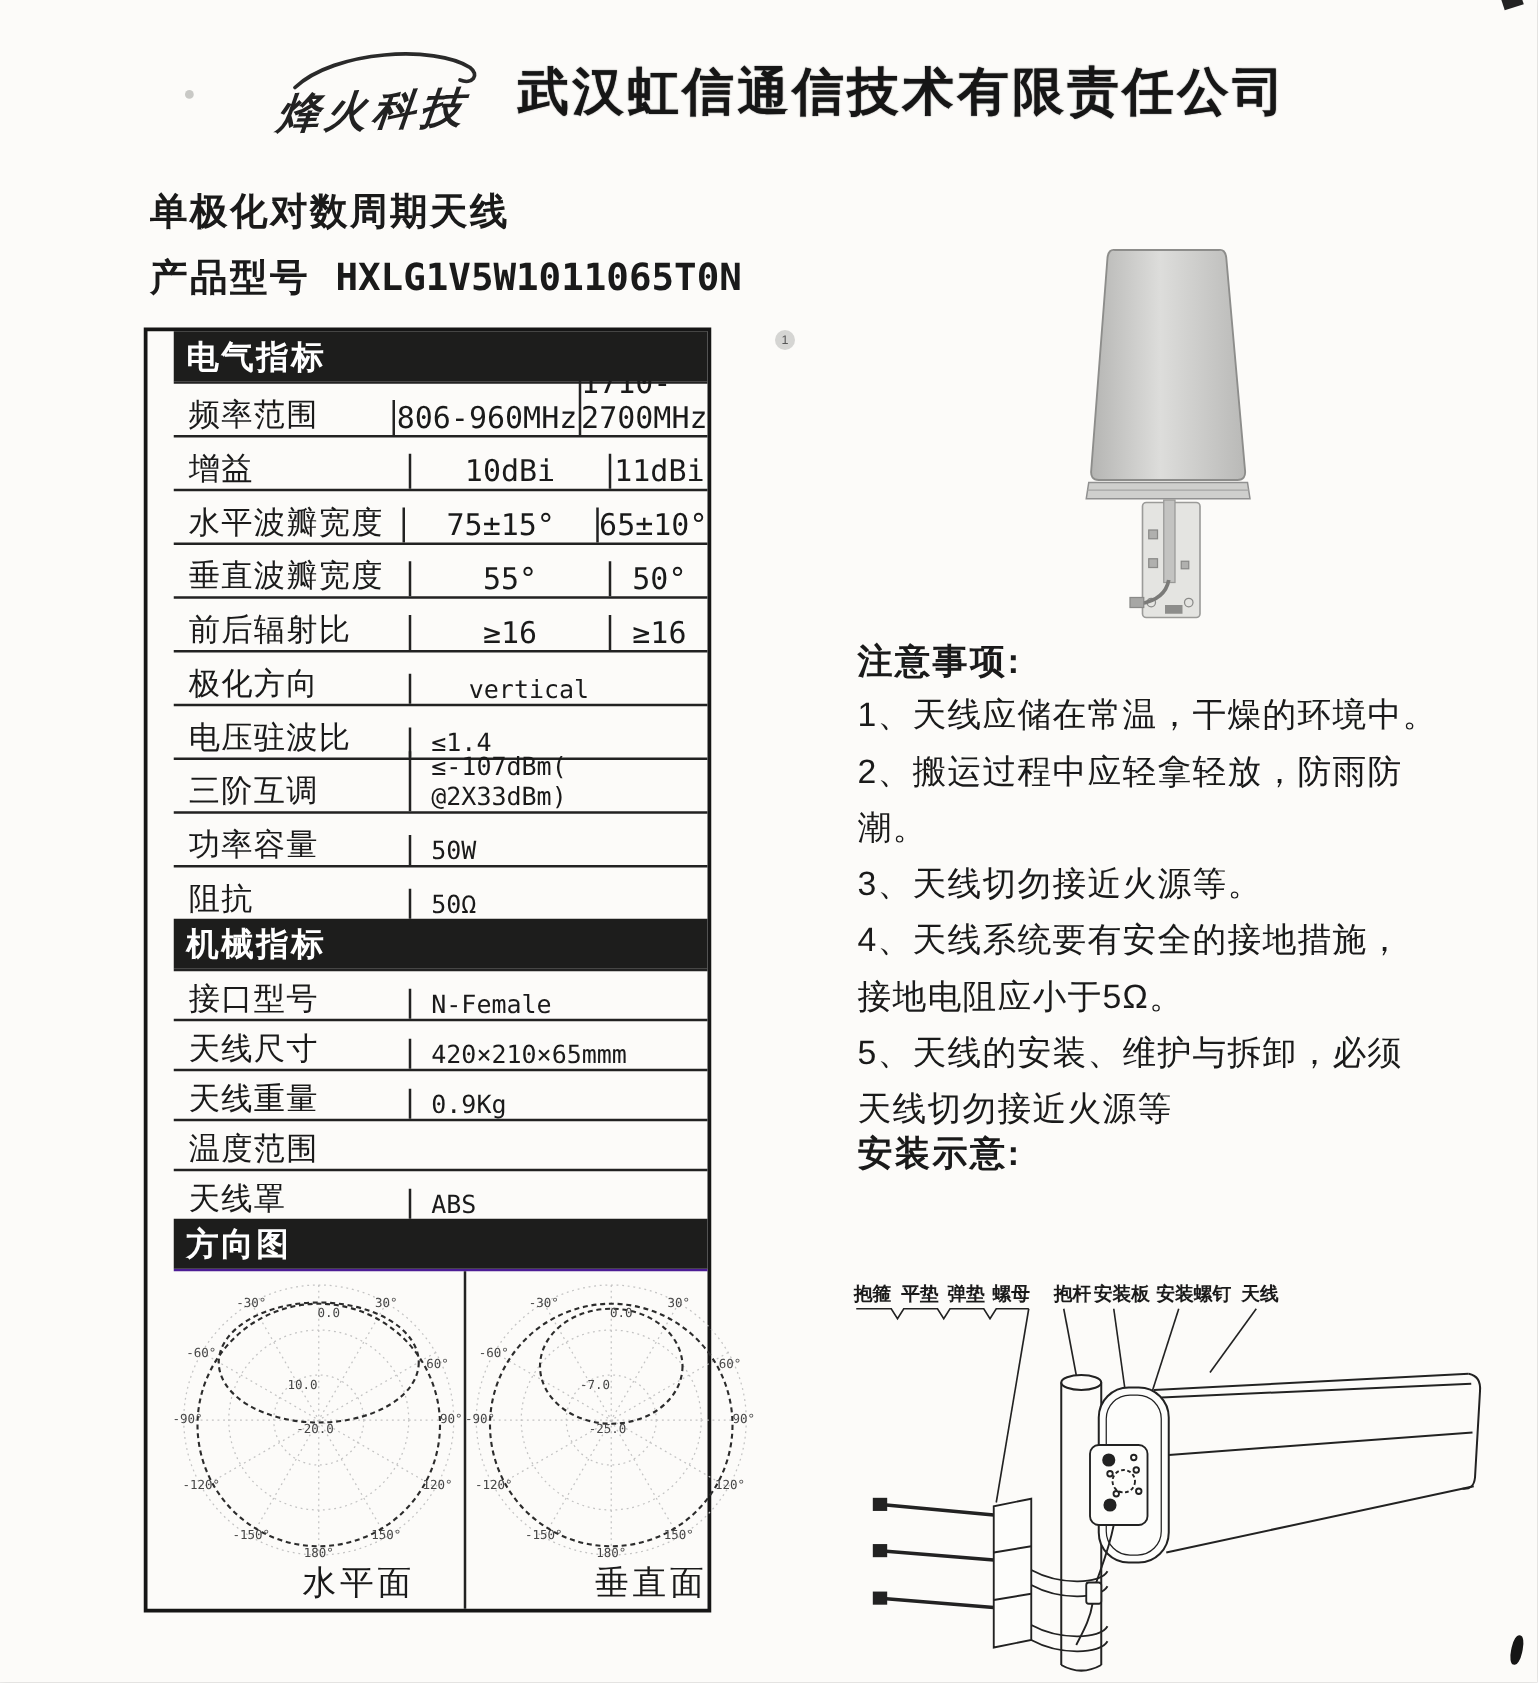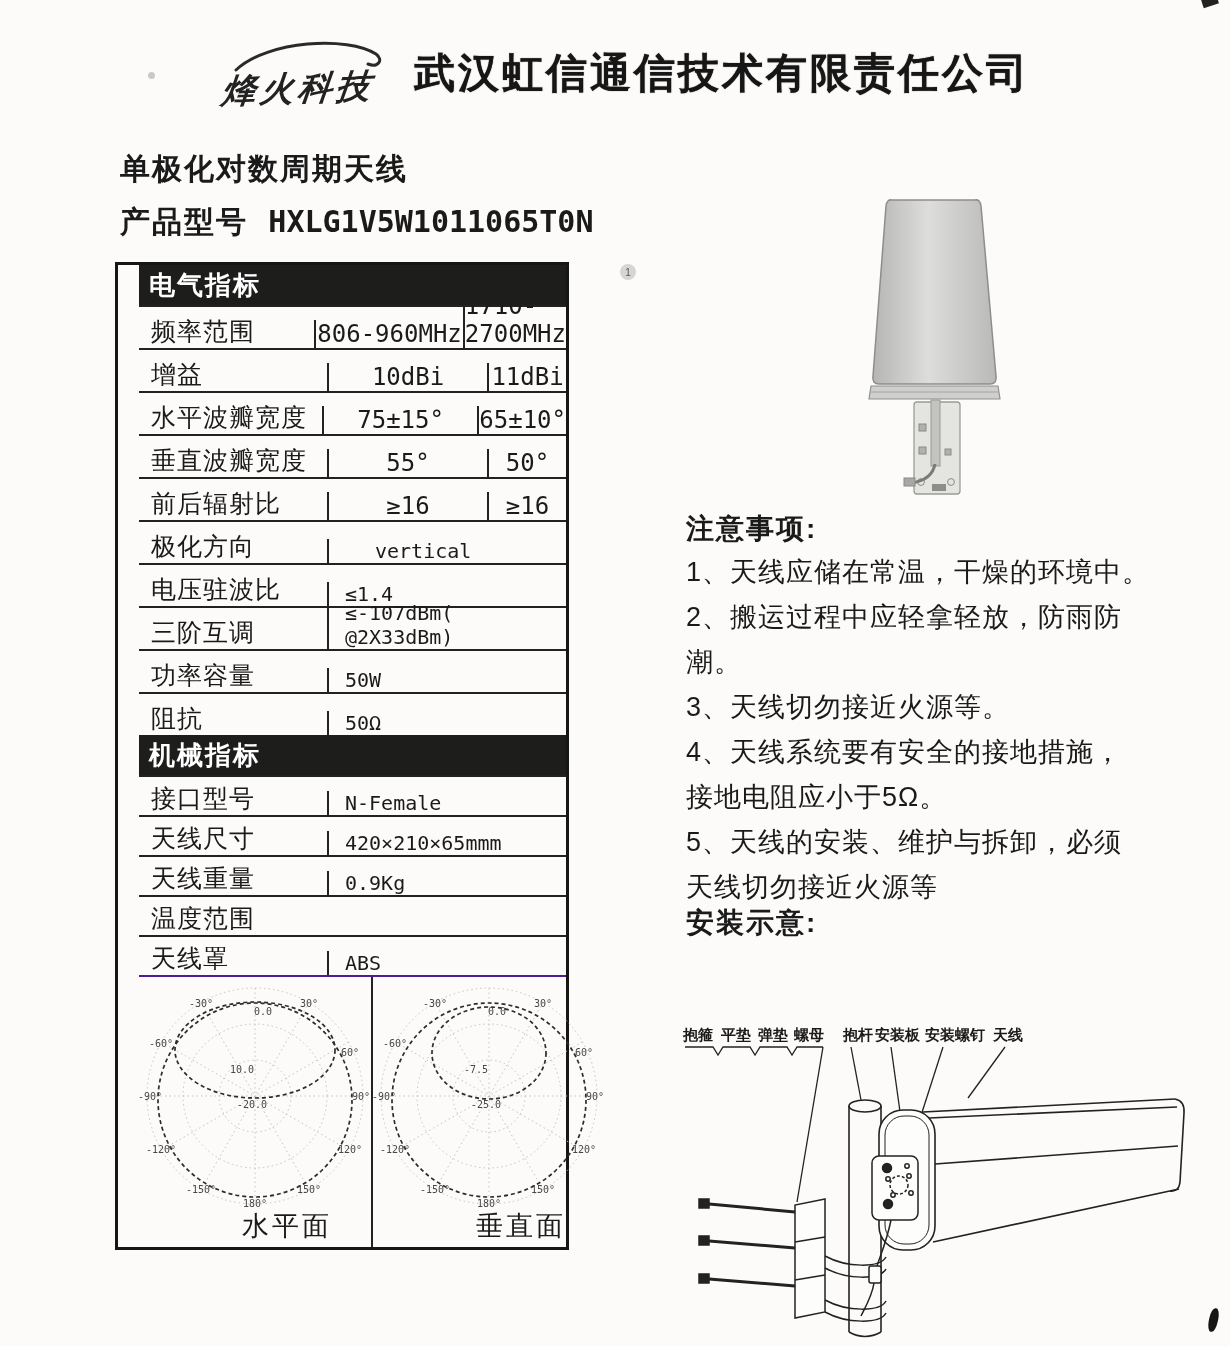--- a/index.html
+++ b/index.html
@@ -164,20 +164,23 @@
       <div class="cspan">0.9Kg</div>
     </div>
     <div class="srow mech">
       <div class="cl">温度范围</div>
     </div>
     <div class="srow mech">
       <div class="cl">天线罩</div>
       <div class="cspan">ABS</div>
     </div>
 
+    <div class="band">
+      <span>方向图</span>
+    </div>
 
     <div class="prow">
 
       <div class="pcell">
         <div class="plot">
           <svg width="232" height="232" viewBox="0 0 232 232">
             <g stroke="#c3c3c3" fill="none" stroke-dasharray="1.5 3">
               <circle cx="116" cy="116" r="36"></circle>
                 <circle cx="116" cy="116" r="72"></circle>
                 <circle cx="116" cy="116" r="108"></circle>
@@ -235,21 +238,21 @@
           <span class="pl a2">-60°</span>
           <span class="pl a3">60°</span>
           <span class="pl a4">-90°</span>
           <span class="pl a5">90°</span>
           <span class="pl a6">-120°</span>
           <span class="pl a7">120°</span>
           <span class="pl a8">-150°</span>
           <span class="pl a9">150°</span>
           <span class="pl a10">180°</span>
           <span class="pl r0">0.0</span>
-          <span class="pl r1">-7.5</span>
+          <span class="pl r1">-7.0</span>
           <span class="pl r2">-25.0</span>
         </div>
         <div class="pcap">垂直面</div>
       </div>
     </div>
   </div>
 
   <svg class="photo" width="175" height="325" viewBox="0 0 175 325">
     <defs>
       <linearGradient id="gBody" x1="0" y1="0" x2="1" y2="0">

